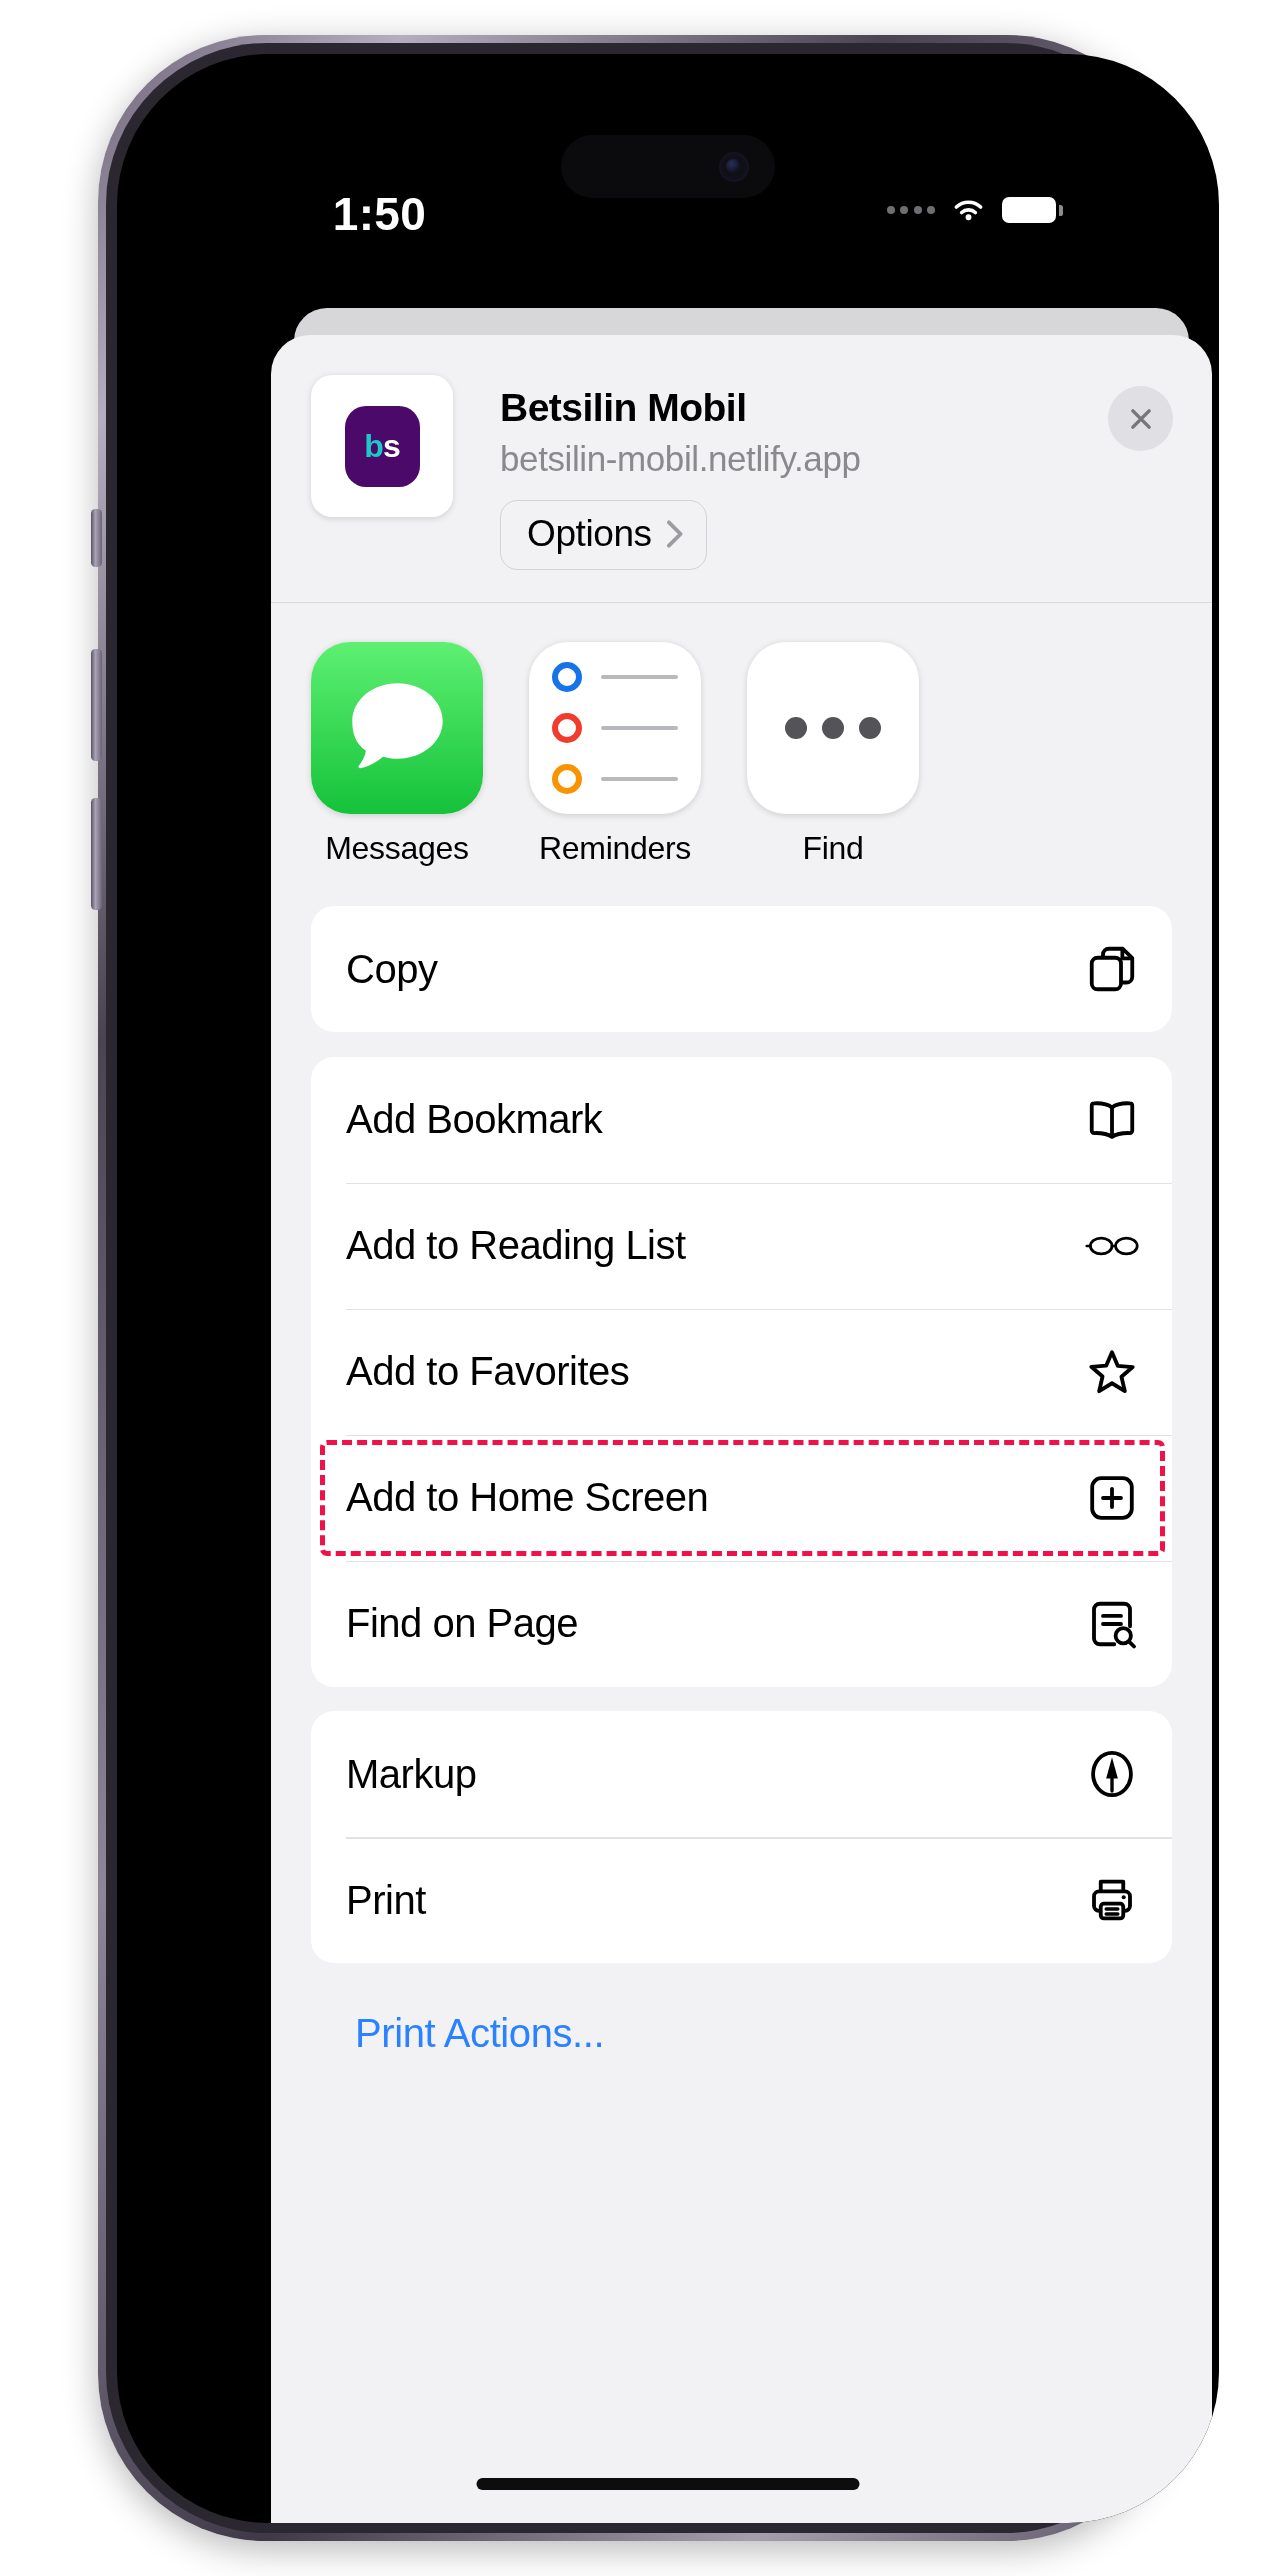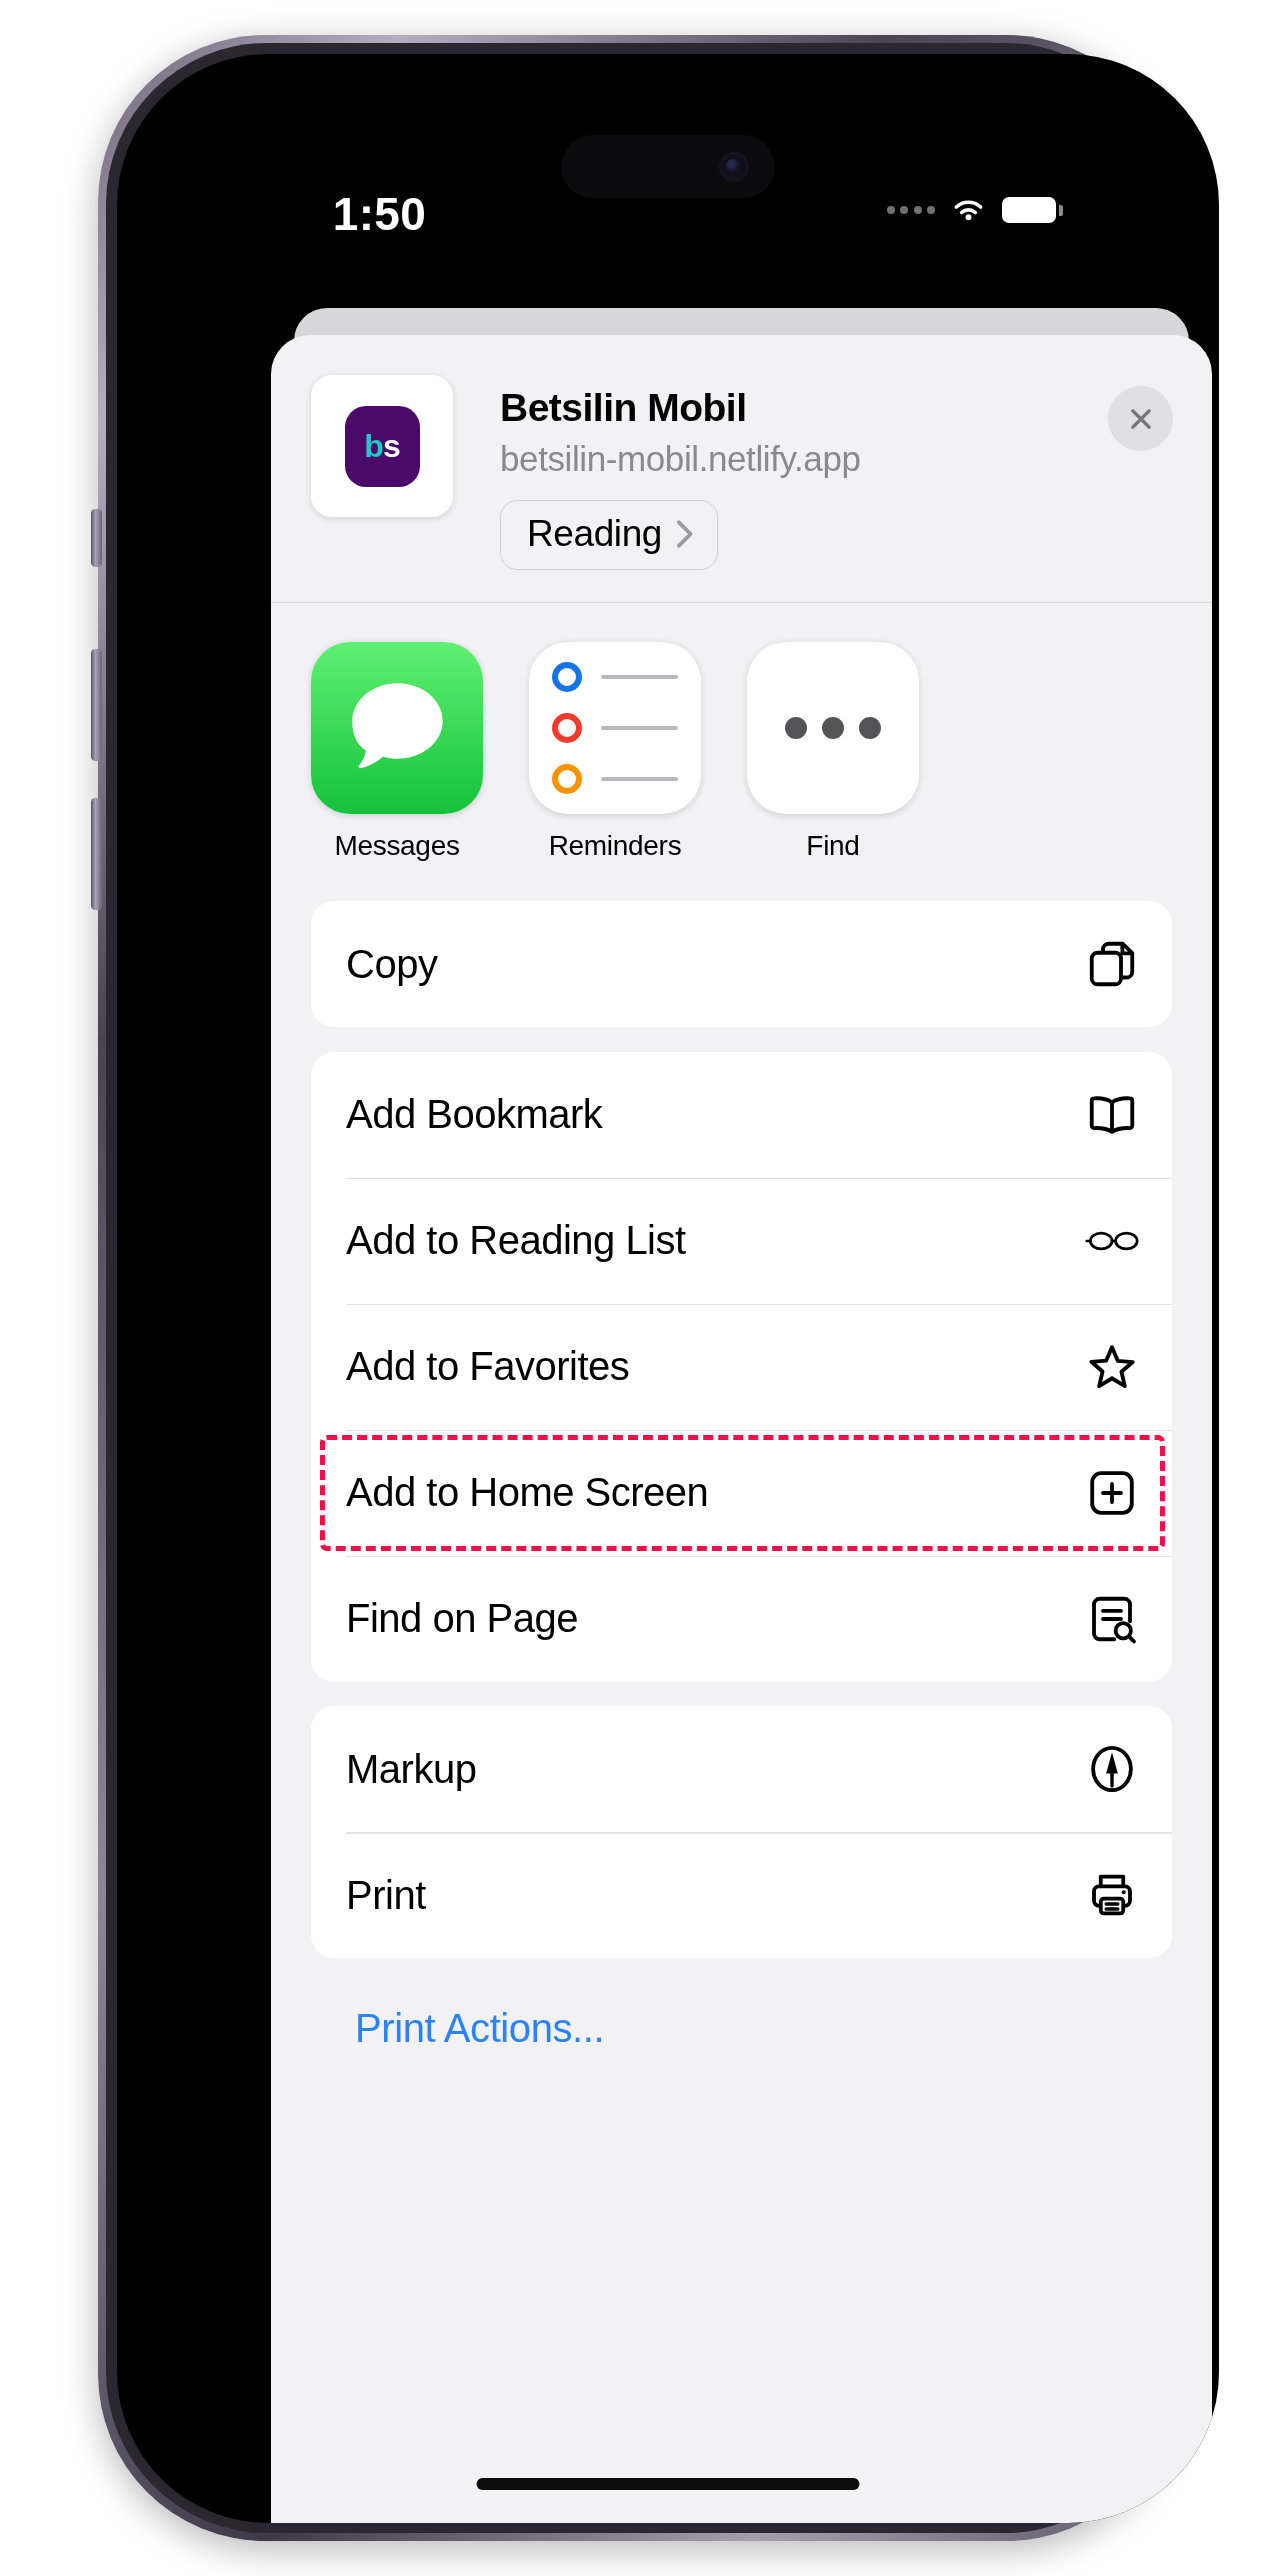--- a/index.html
+++ b/index.html
@@ -192,21 +192,21 @@
   .more-sq { background: #ffffff; }
   .rem-line { display: flex; align-items: center; gap: 19.3px; width: 100%; }
   .rem-dot { width: 30px; height: 30px; border-radius: 50%; flex: 0 0 auto; }
   .rem-dot.blue   { background: #ffffff; border: 6.1px solid #1673e8; }
   .rem-dot.red    { background: #ffffff; border: 6.1px solid #f03b2d; }
   .rem-dot.orange { background: #ffffff; border: 6.1px solid #f99400; }
   .rem-bar { flex: 1 1 auto; height: 4.4px; border-radius: 2.6px; background: #b8b8bd; }
   .more-dots { display: flex; gap: 15px; }
   .more-dots i { width: 22px; height: 22px; border-radius: 50%; background: #545458; }
   .app-label {
-    margin-top: 16px; font-size: 28px; color: #000000;
+    margin-top: 16px; font-size: 32px; color: #000000;
     letter-spacing: -0.3px;
   }
 
   
   .groups { padding: 7px 40px 0 40px; }
   .group {
     background: #ffffff;
     border-radius: 23px;
     overflow: hidden;
     margin-bottom: 24.6px;
@@ -297,21 +297,21 @@
           <div class="app-icon-inner">
             <span class="bs-b">b</span>
               <span class="bs-s">s</span>
           </div>
         </div>
 
         <div class="header-text">
           <div class="app-title">Betsilin Mobil</div>
           <div class="app-url">betsilin-mobil.netlify.app</div>
           <button class="options-btn">
-            <span>Reading</span>
+            <span>Options</span>
             <svg class="options-chev" viewBox="0 0 12 20">
               <path d="M2 2l8 8-8 8" stroke="#9b9ba0" stroke-width="2.6" fill="none" stroke-linecap="round" stroke-linejoin="round"></path>
             </svg>
           </button>
         </div>
 
         <button class="close-btn">
           <svg width="30" height="30" viewBox="0 0 24 24">
             <path d="M5.5 5.5l13 13M18.5 5.5l-13 13" stroke="#76767c" stroke-width="2.8" stroke-linecap="round"></path>
           </svg>

